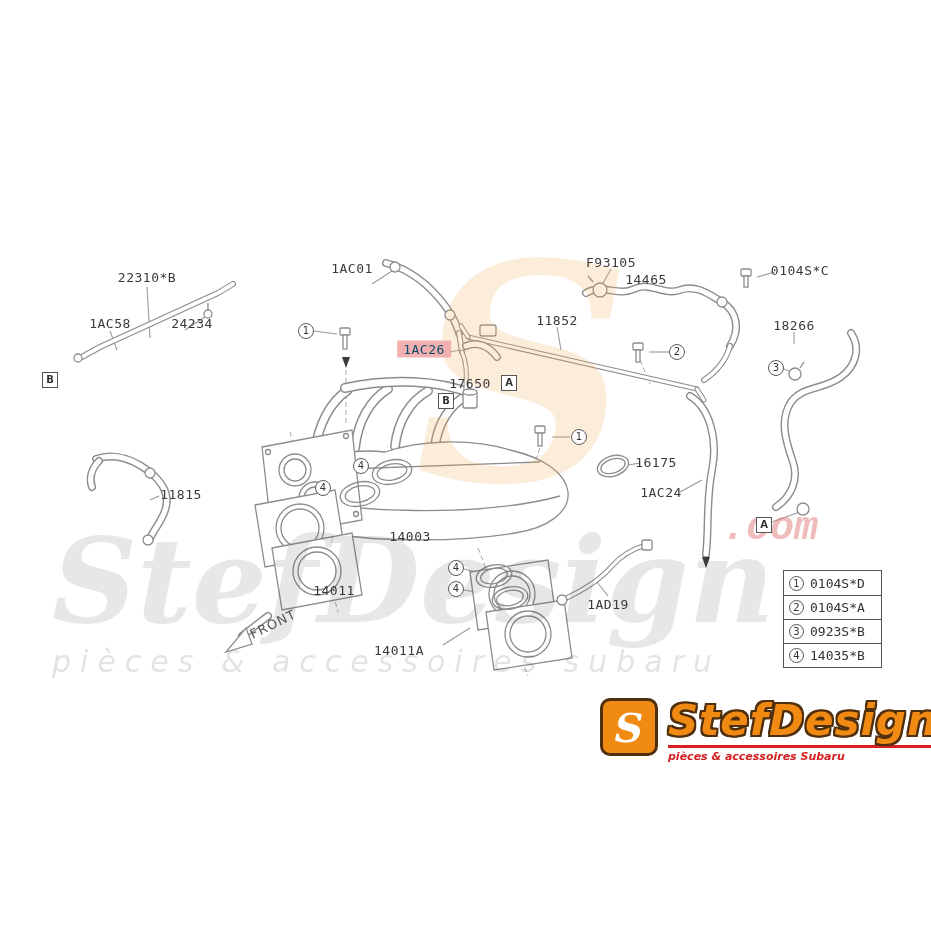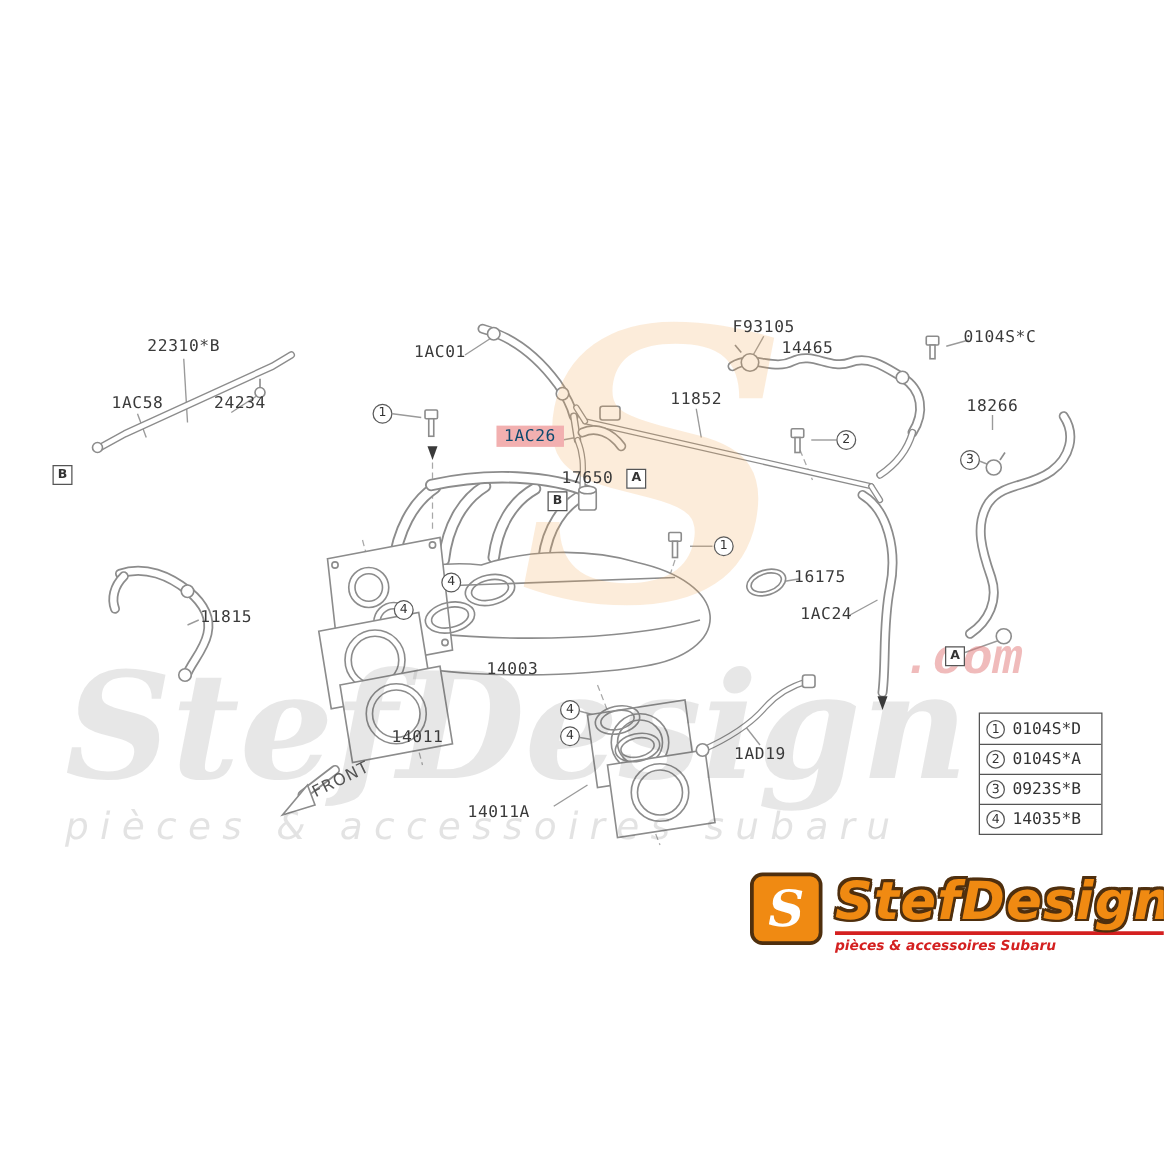--- a/index.html
+++ b/index.html
@@ -288,21 +288,21 @@
       <path class="ti" d="M268,616 L242,636"></path>
       <path class="sh" d="M246,628 L252,644 L226,652 Z"></path>
     </g>
   </svg>
 
   <div class="wm-center-logo">S</div>
 
   <div class="lbl" style="left:147px;top:277px">22310*B</div>
   <div class="lbl" style="left:110px;top:323px">1AC58</div>
   <div class="lbl" style="left:192px;top:323px">24234</div>
-  <div class="lbl" style="left:352px;top:282px">1AC01</div>
+  <div class="lbl" style="left:352px;top:268px">1AC01</div>
   <div class="lbl" style="left:611px;top:262px">F93105</div>
   <div class="lbl" style="left:646px;top:279px">14465</div>
   <div class="lbl" style="left:800px;top:270px">0104S*C</div>
   <div class="lbl" style="left:557px;top:320px">11852</div>
   <div class="lbl" style="left:794px;top:325px">18266</div>
   <div class="lbl hl" style="left:424px;top:349px">1AC26</div>
   <div class="lbl" style="left:470px;top:383px">17650</div>
   <div class="lbl" style="left:656px;top:462px">16175</div>
   <div class="lbl" style="left:661px;top:492px">1AC24</div>
   <div class="lbl" style="left:181px;top:494px">11815</div>

